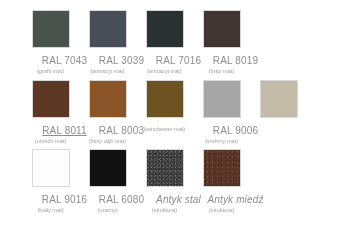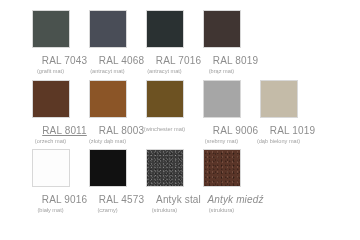--- a/index.html
+++ b/index.html
@@ -80,21 +80,21 @@
       <div class="cell">
         <div class="swatch" style="background-color: rgb(74, 82, 78); border-color: rgb(216, 216, 216);"></div>
         <div class="labels">
           <span class="label-code" style="color: rgb(141, 141, 141);">RAL 7043</span>
           <span class="label-desc" style="color: rgb(162, 162, 162);">(grafit mat)</span>
         </div>
       </div>
       <div class="cell">
         <div class="swatch" style="background-color: rgb(73, 77, 87); border-color: rgb(216, 216, 216);"></div>
         <div class="labels">
-          <span class="label-code" style="color: rgb(141, 141, 141);">RAL 4068</span>
+          <span class="label-code" style="color: rgb(141, 141, 141);">RAL 3039</span>
           <span class="label-desc" style="color: rgb(162, 162, 162);">(antracyt mat)</span>
         </div>
       </div>
       <div class="cell">
         <div class="swatch" style="background-color: rgb(42, 49, 50); border-color: rgb(216, 216, 216);"></div>
         <div class="labels">
           <span class="label-code" style="color: rgb(141, 141, 141); text-align: center;">RAL 7016</span>
           <span class="label-desc" style="color: rgb(162, 162, 162);">(antracyt mat)</span>
         </div>
       </div>
@@ -129,45 +129,41 @@
       </div>
       <div class="cell">
         <div class="swatch" style="background-color: rgb(166, 166, 166); border-color: rgb(216, 216, 216);"></div>
         <div class="labels">
           <span class="label-code" style="color: rgb(141, 141, 141);">RAL 9006</span>
           <span class="label-desc" style="color: rgb(162, 162, 162);">(srebrny mat)</span>
         </div>
       </div>
       <div class="cell">
         <div class="swatch" style="background-color: rgb(196, 187, 168); border-color: rgb(216, 216, 216);"></div>
-        <div class="labels">
-          <span class="label-code" style="color: rgb(141, 141, 141);">RAL 1019</span>
-          <span class="label-desc" style="color: rgb(162, 162, 162);">(dąb bielony mat)</span>
-        </div>
       </div>
     </div>
     <div class="row">
       <div class="cell">
         <div class="swatch" style="background-color: rgb(253, 253, 253); border-color: rgb(216, 216, 216);"></div>
         <div class="labels">
           <span class="label-code" style="color: rgb(141, 141, 141);">RAL 9016</span>
           <span class="label-desc" style="color: rgb(162, 162, 162);">(biały mat)</span>
         </div>
       </div>
       <div class="cell">
         <div class="swatch" style="background-color: rgb(17, 17, 17); border-color: rgb(216, 216, 216);"></div>
         <div class="labels">
-          <span class="label-code" style="color: rgb(141, 141, 141);">RAL 4573</span>
+          <span class="label-code" style="color: rgb(141, 141, 141);">RAL 6080</span>
           <span class="label-desc" style="color: rgb(162, 162, 162);">(czarny)</span>
         </div>
       </div>
       <div class="cell">
         <div class="swatch tex-steel" style="background-color: rgb(59, 59, 59); border-color: rgb(216, 216, 216);"></div>
         <div class="labels">
-          <span class="label-code" style="color: rgb(141, 141, 141);">Antyk stal</span>
+          <span class="label-code" style="color: rgb(141, 141, 141); font-style: italic;">Antyk stal</span>
           <span class="label-desc" style="color: rgb(162, 162, 162);">(struktura)</span>
         </div>
       </div>
       <div class="cell">
         <div class="swatch tex-copper" style="background-color: rgb(90, 53, 40); border-color: rgb(216, 216, 216);"></div>
         <div class="labels">
           <span class="label-code" style="color: rgb(141, 141, 141); font-style: italic;">Antyk miedź</span>
           <span class="label-desc" style="color: rgb(162, 162, 162);">(struktura)</span>
         </div>
       </div>

